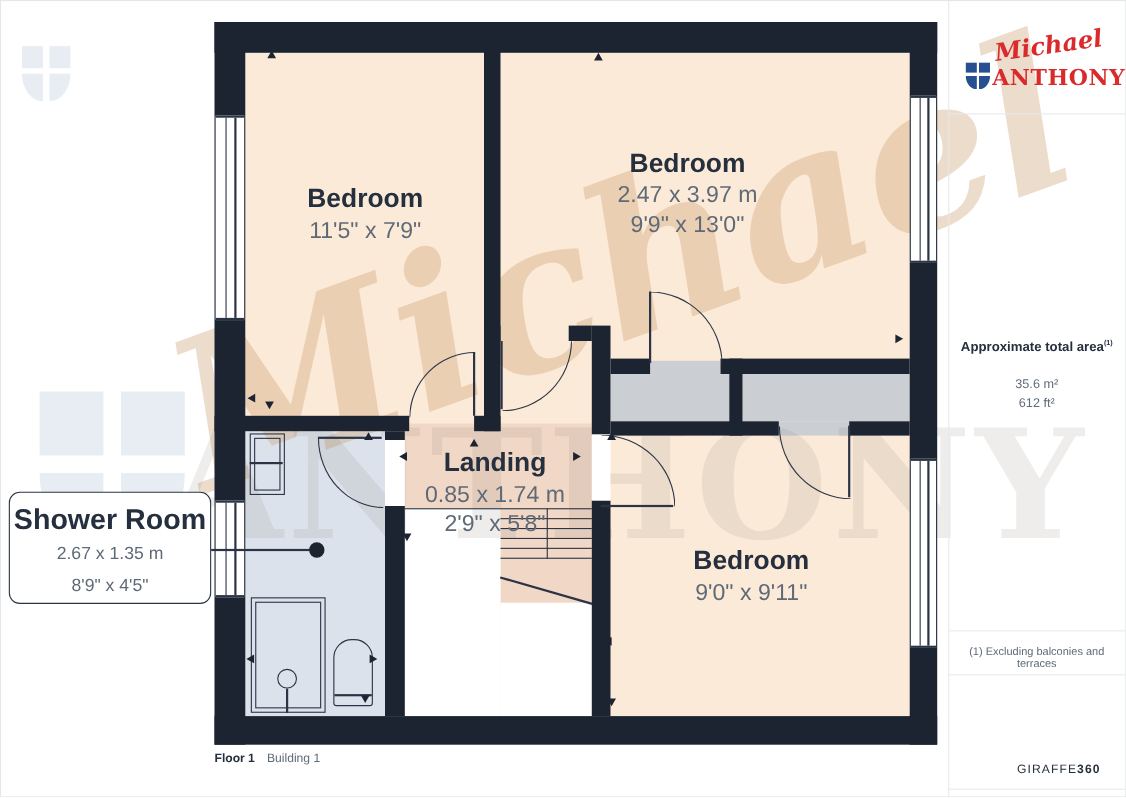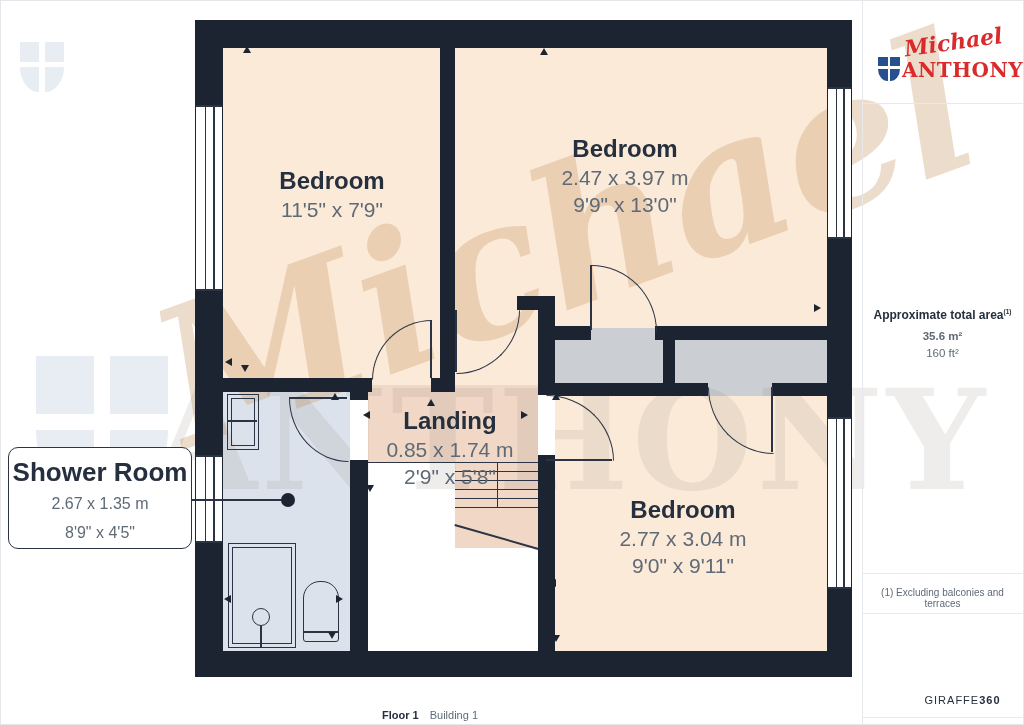--- a/index.html
+++ b/index.html
@@ -169,38 +169,37 @@
     <div class="rname">Bedroom</div>
     <div class="rdim">11'5" x 7'9"</div>
   </div>
   <div class="abs lbl" style="left:525px;top:134px;width:200px;">
     <div class="rname">Bedroom</div>
     <div class="rdim">2.47 x 3.97 m</div>
     <div class="rdim">9'9" x 13'0"</div>
   </div>
   <div class="abs lbl" style="left:583px;top:495px;width:200px;">
     <div class="rname">Bedroom</div>
-    <div class="rdim">2.77 x 3.04 m</div>
     <div class="rdim">9'0" x 9'11"</div>
   </div>
   <div class="abs lbl" style="left:358px;top:406px;width:184px;">
     <div class="rname">Landing</div>
     <div class="rdim">0.85 x 1.74 m</div>
     <div class="rdim">2'9" x 5'8"</div>
   </div>
 
   <div class="abs thin" style="left:192px;top:499px;width:96px;height:1.5px;"></div>
   <div class="abs" style="left:281px;top:493px;width:14px;height:14px;border-radius:50%;background:var(--wall);"></div>
   <div class="abs callout" style="left:8px;top:447px;width:184px;height:102px;">
     <div class="rname">Shower Room</div>
     <div class="rdim">2.67 x 1.35 m</div>
     <div class="rdim">8'9" x 4'5"</div>
   </div>
 
-  <div class="abs" style="left:195px;top:709px;width:470px;text-align:center;font-size:11px;">
+  <div class="abs" style="left:195px;top:684px;width:470px;text-align:left;font-size:11px;">
     <span style="font-weight:bold;color:var(--text-dark);">Floor 1</span>
     <span style="color:var(--text-gray);margin-left:8px;">Building 1</span>
   </div>
 
   <div class="abs vline" style="left:862px;top:0;height:725px;"></div>
   <div class="abs hline" style="left:862px;top:103px;width:161px;"></div>
   <div class="abs hline" style="left:862px;top:573px;width:161px;"></div>
   <div class="abs hline" style="left:862px;top:613px;width:161px;"></div>
   <div class="abs hline" style="left:862px;top:717px;width:161px;"></div>
 
@@ -212,22 +211,22 @@
       <div class="sq-bl" style="background:var(--brand-blue)"></div>
         <div class="sq-br" style="background:var(--brand-blue)"></div>
     </div>
     <div class="abs wm-serif" style="left:28px;top:30px;width:106px;font-size:20px;letter-spacing:0.5px;color:var(--brand-red);">ANTHONY</div>
   </div>
 
   <div class="abs" style="left:866px;top:308px;width:153px;text-align:center;">
     <div style="font-size:12px;font-weight:bold;color:var(--text-dark);">
       <span>Approximate total area</span><sup style="font-size:6.5px;">(1)</sup>
     </div>
-    <div class="side-text" style="font-size:11.5px;margin-top:8px;font-weight:bold;">35.6 m²</div>
-    <div class="side-text" style="font-size:11.5px;margin-top:5px;">160 ft²</div>
+    <div class="side-text" style="font-size:11.5px;margin-top:22px;">35.6 m²</div>
+    <div class="side-text" style="font-size:11.5px;margin-top:5px;">612 ft²</div>
   </div>
 
   <div class="abs side-text" style="left:866px;top:587px;width:153px;font-size:10px;">(1) Excluding balconies and terraces</div>
 
 
   <div class="abs" style="left:886px;top:694px;width:153px;text-align:center;font-size:11px;letter-spacing:1px;color:var(--text-dark);">
     <span>GIRAFFE</span><span style="font-weight:bold;">360</span>
   </div>
 
   <div class="page-border"></div>

